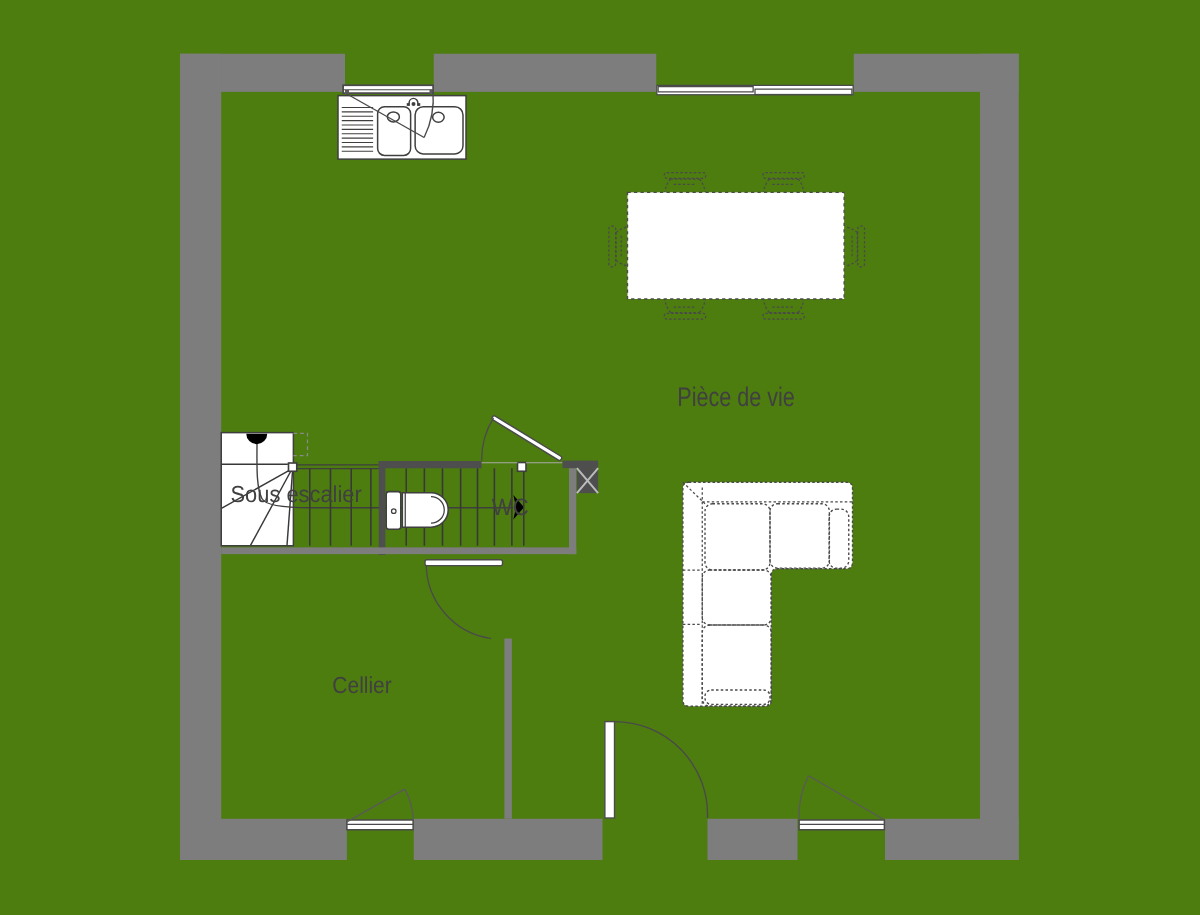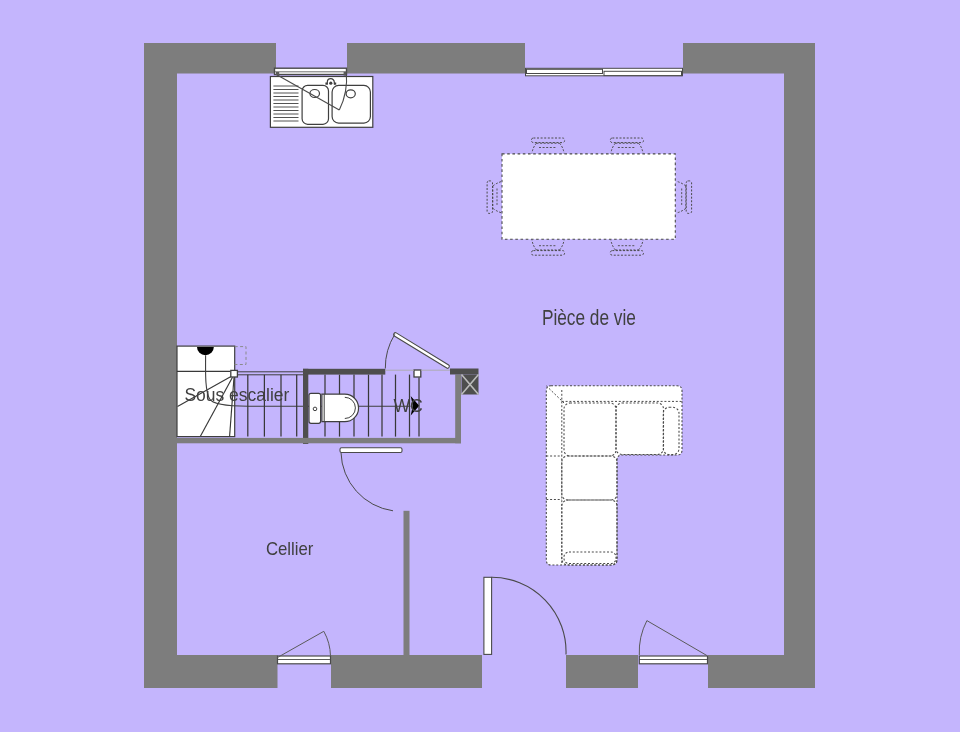--- a/index.html
+++ b/index.html
@@ -1,16 +1,16 @@
 <!DOCTYPE html>
 <html><head>
 <meta charset="utf-8">
 <style>
 html,body{margin:0;padding:0;background:#ffffff;}
-#plan{position:relative;width:960px;height:732px;background:#c4b5fd;font-family:"Liberation Sans", sans-serif;text-align:right;}
+#plan{position:relative;width:960px;height:732px;background:#4d7c0f;font-family:"Liberation Sans", sans-serif;text-align:right;}
 svg{position:absolute;top:0;left:0;filter:grayscale(1);}
 text{font-family:"Liberation Sans", sans-serif;fill:#404040;-webkit-font-smoothing:antialiased;}
 </style>
 </head>
 <body>
 <div id="plan">
 <svg width="960" height="732" viewBox="0 0 960 732">
 
 <g>
         <rect x="144" y="43" width="132" height="30.5" fill="#7d7d7d"></rect>

